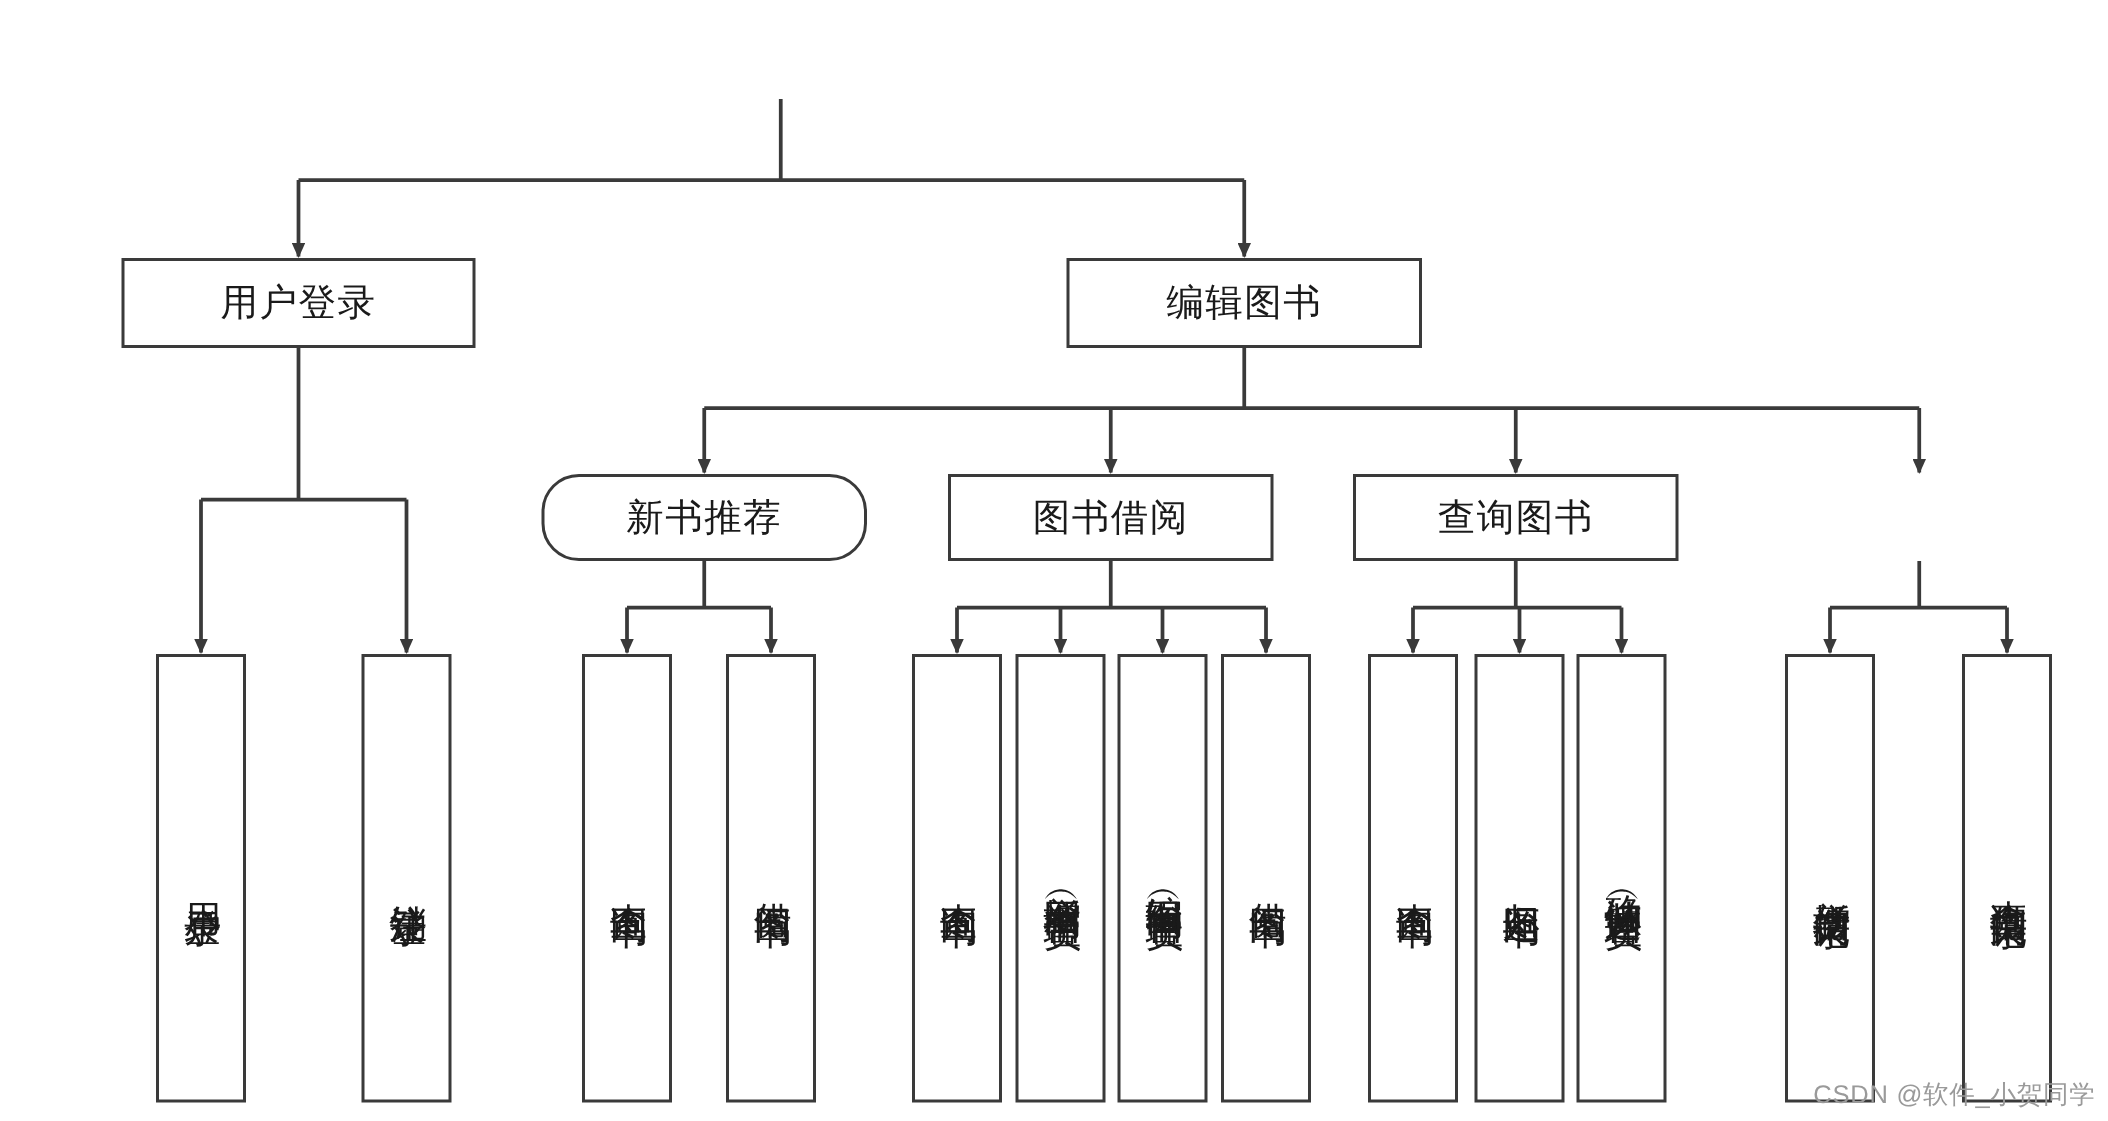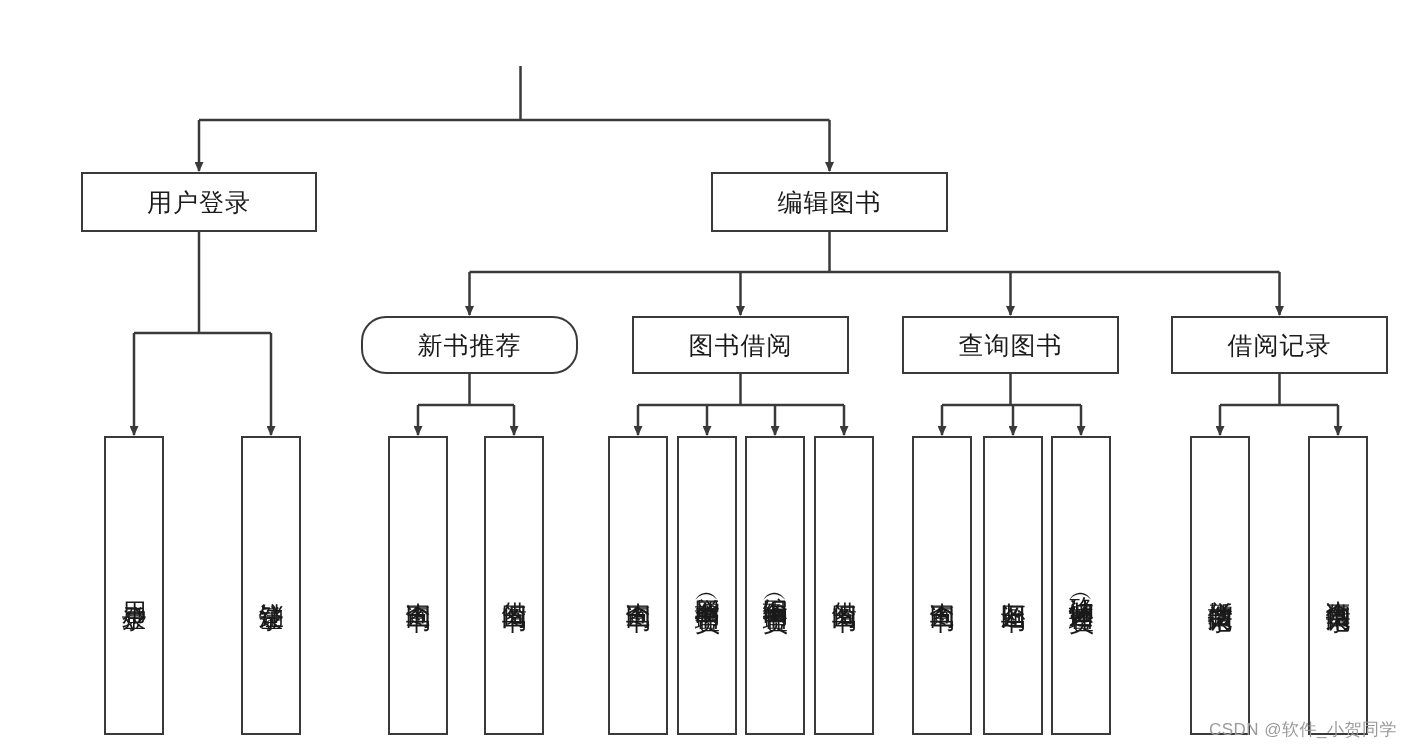--- a/index.html
+++ b/index.html
@@ -118,23 +118,20 @@
   </div>
   <div class="node horiz" style="left: 361px; top: 316px; width: 217px; height: 58px; border-radius: 25px;">
     <span>新书推荐</span>
   </div>
   <div class="node horiz" style="left: 632px; top: 316px; width: 217px; height: 58px;">
     <span>图书借阅</span>
   </div>
   <div class="node horiz" style="left: 902px; top: 316px; width: 217px; height: 58px;">
     <span>查询图书</span>
   </div>
-  <div class="node horiz" style="left: 1171px; top: 316px; width: 217px; height: 58px;">
-    <span>借阅记录</span>
-  </div>
 
   <div class="node vert" style="left: 104px; top: 436px; width: 60px; height: 299px;">
     <span>用户登录</span>
   </div>
   <div class="node vert" style="left: 241px; top: 436px; width: 60px; height: 299px;">
     <span>注销登录</span>
   </div>
   <div class="node vert" style="left: 388px; top: 436px; width: 60px; height: 299px;">
     <span>查询图书</span>
   </div>

